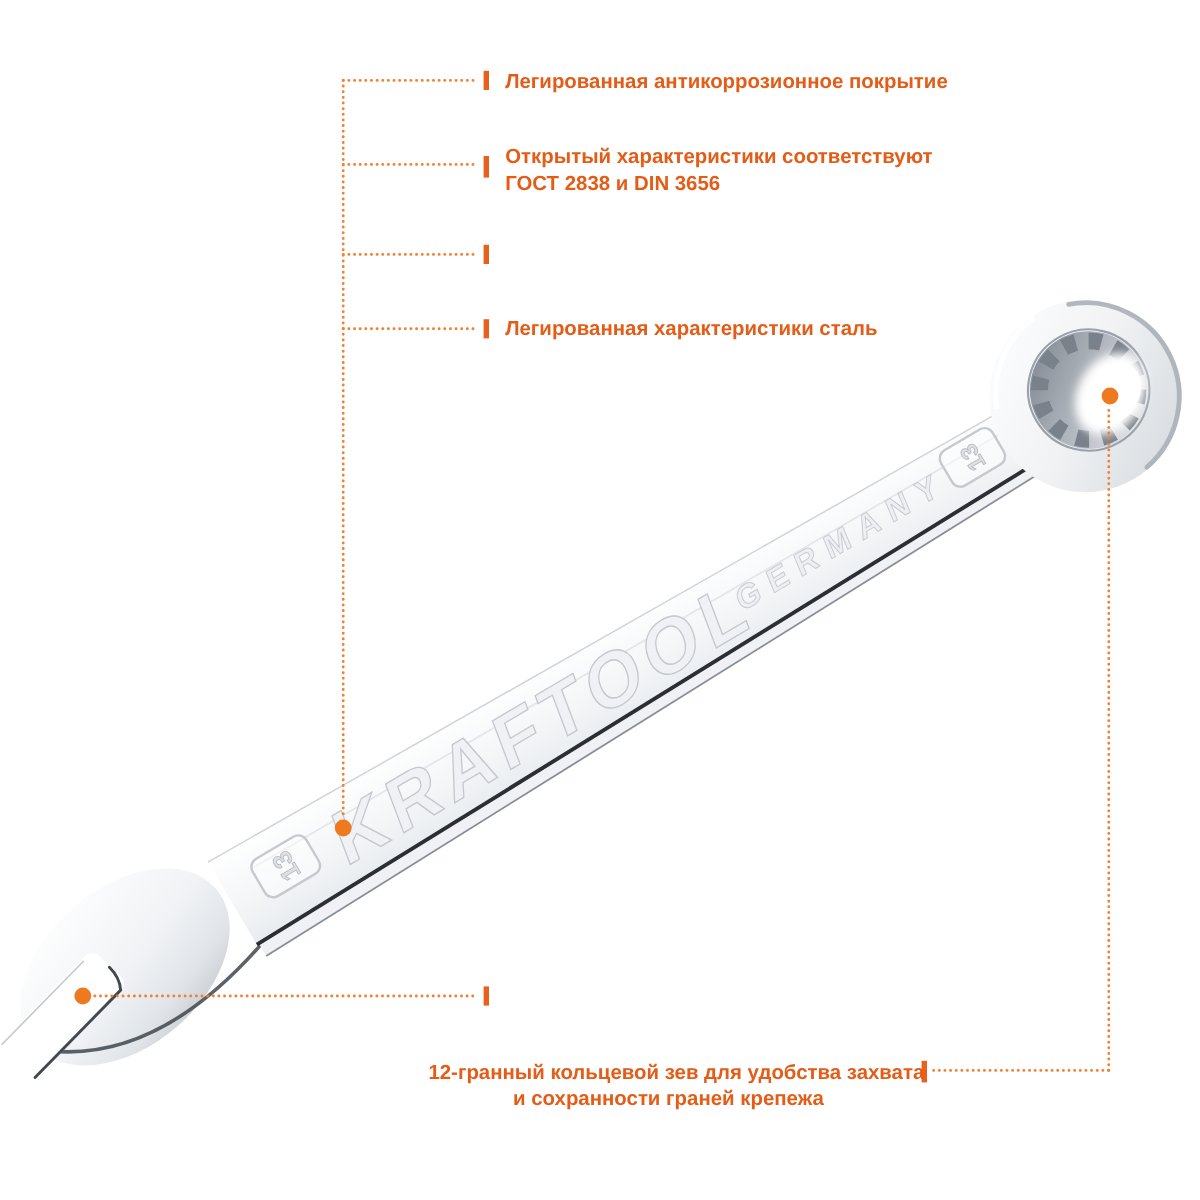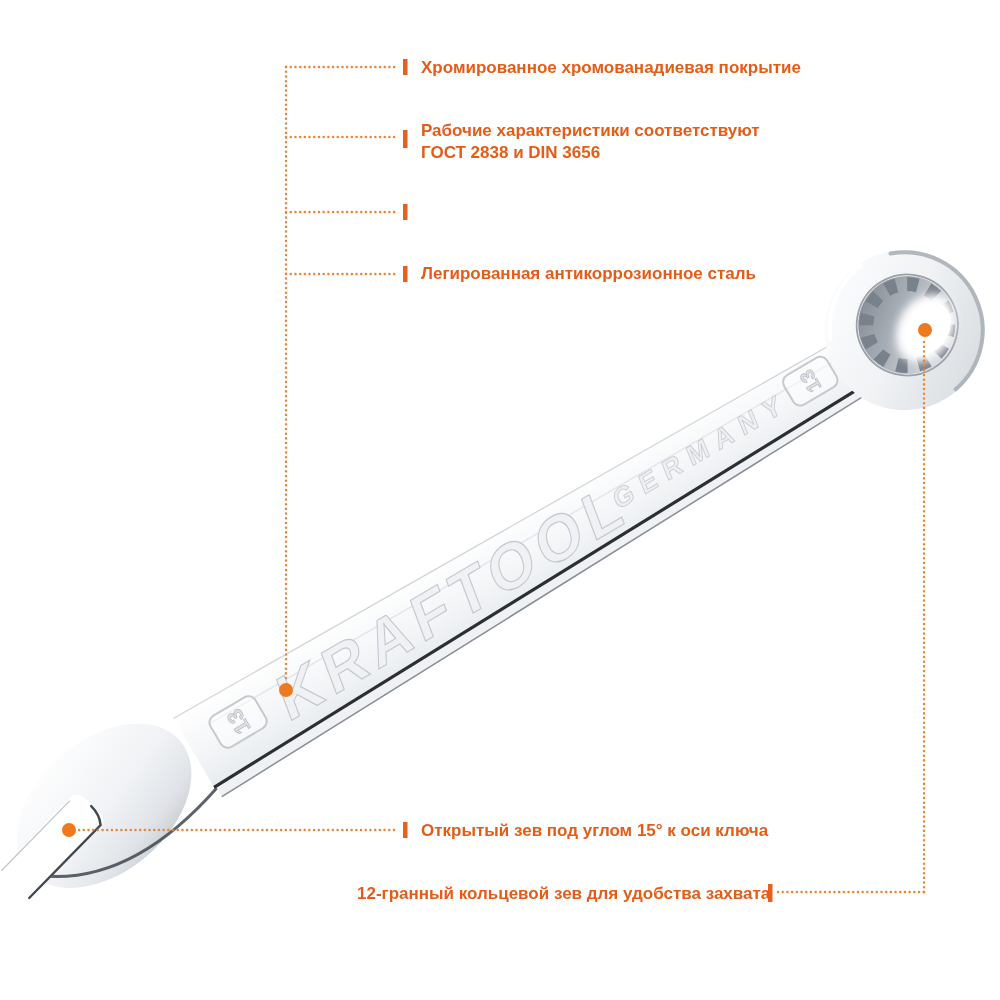--- a/index.html
+++ b/index.html
@@ -118,34 +118,32 @@
       <rect x="403" y="59" width="4.5" height="16"></rect>
       <rect x="403" y="130" width="4.5" height="18"></rect>
       <rect x="403" y="204" width="4.5" height="16"></rect>
       <rect x="403" y="266" width="4.5" height="16"></rect>
       <rect x="403" y="822" width="4.5" height="16"></rect>
       <rect x="768" y="884" width="4.5" height="18"></rect>
     </g>
   </svg>
 
   <div class="callout" style="left:421px;top:57px;">
-    <span>Хромированное хромованадиевая покрытие</span>
+    <span>Легированная антикоррозионное покрытие</span>
   </div>
 
   <div class="callout" style="left:421px;top:120px;">
-    <span>Рабочие характеристики соответствуют</span>
+    <span>Открытый характеристики соответствуют</span>
     <span>ГОСТ 2838 и DIN 3656</span>
   </div>
 
 
   <div class="callout" style="left:421px;top:263px;">
-    <span>Легированная антикоррозионное сталь</span>
+    <span>Легированная характеристики сталь</span>
   </div>
 
-  <div class="callout" style="left:421px;top:820px;">
-    <span>Открытый зев под углом 15° к оси ключа</span>
-  </div>
 
   <div class="callout right" style="left:357px;top:883px;width:400px;">
     <span>12-гранный кольцевой зев для удобства захвата</span>
+    <span>и сохранности граней крепежа</span>
   </div>
 
 </div>
 
 </body></html>

